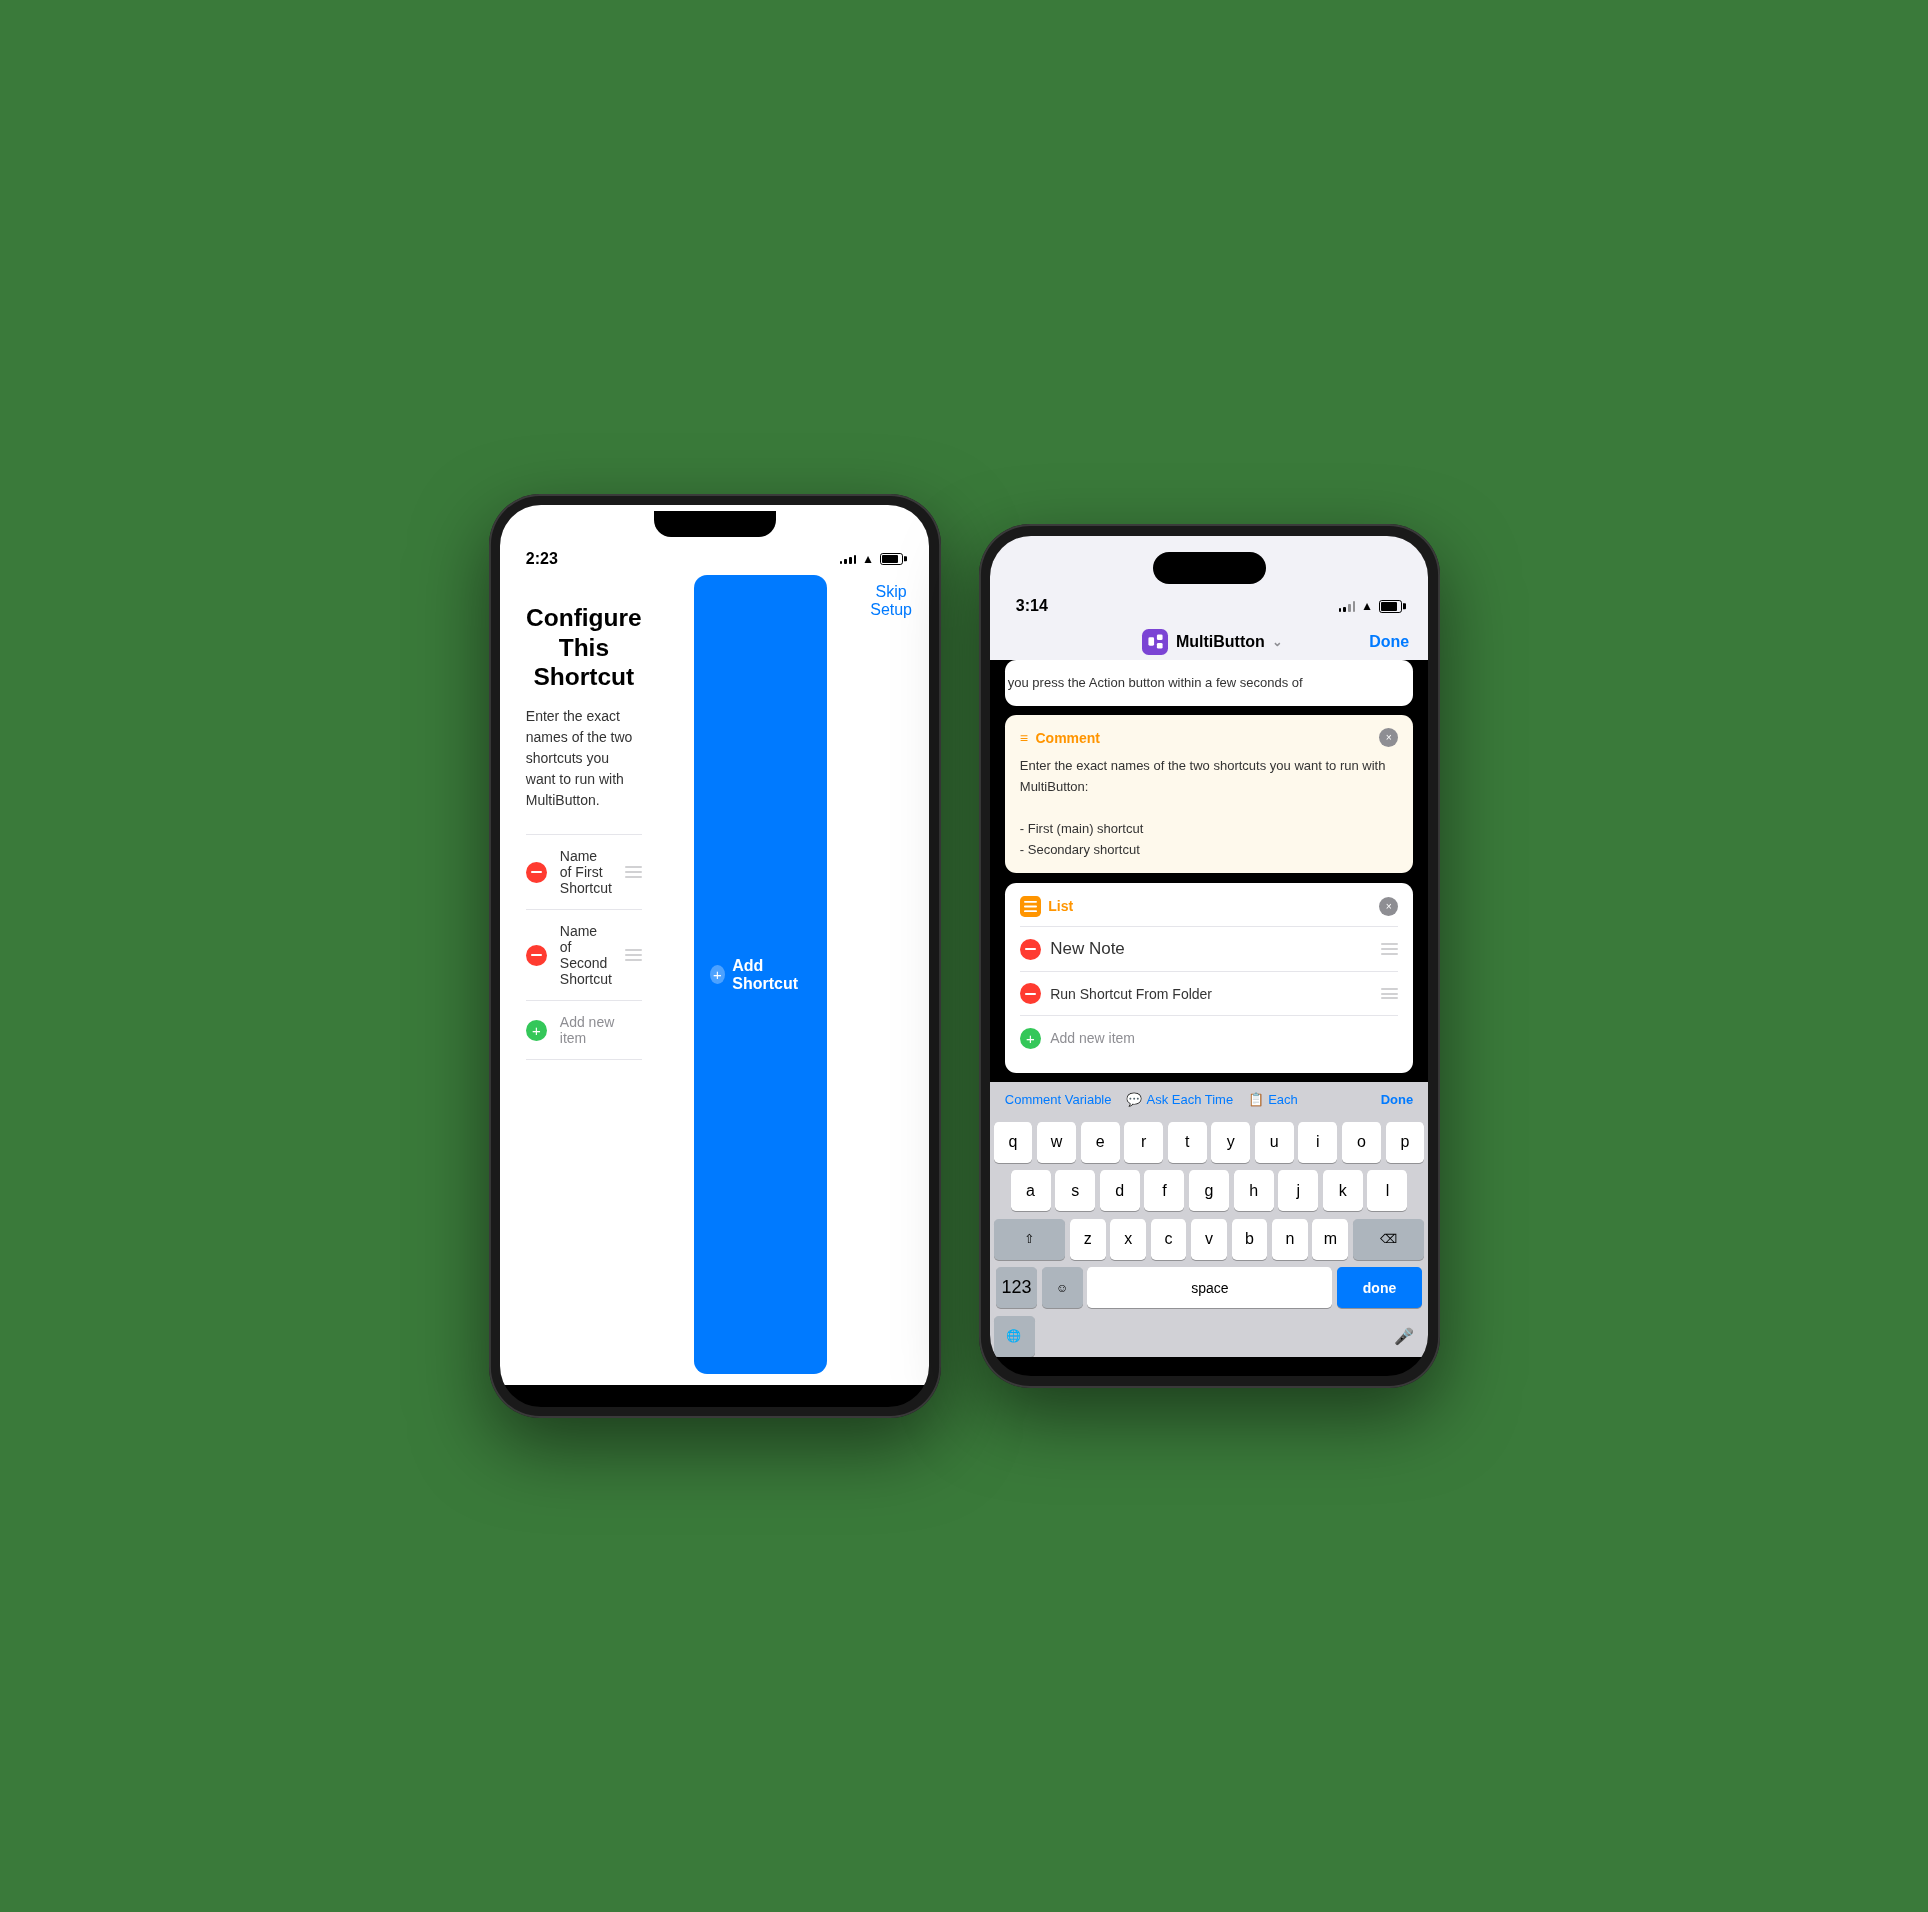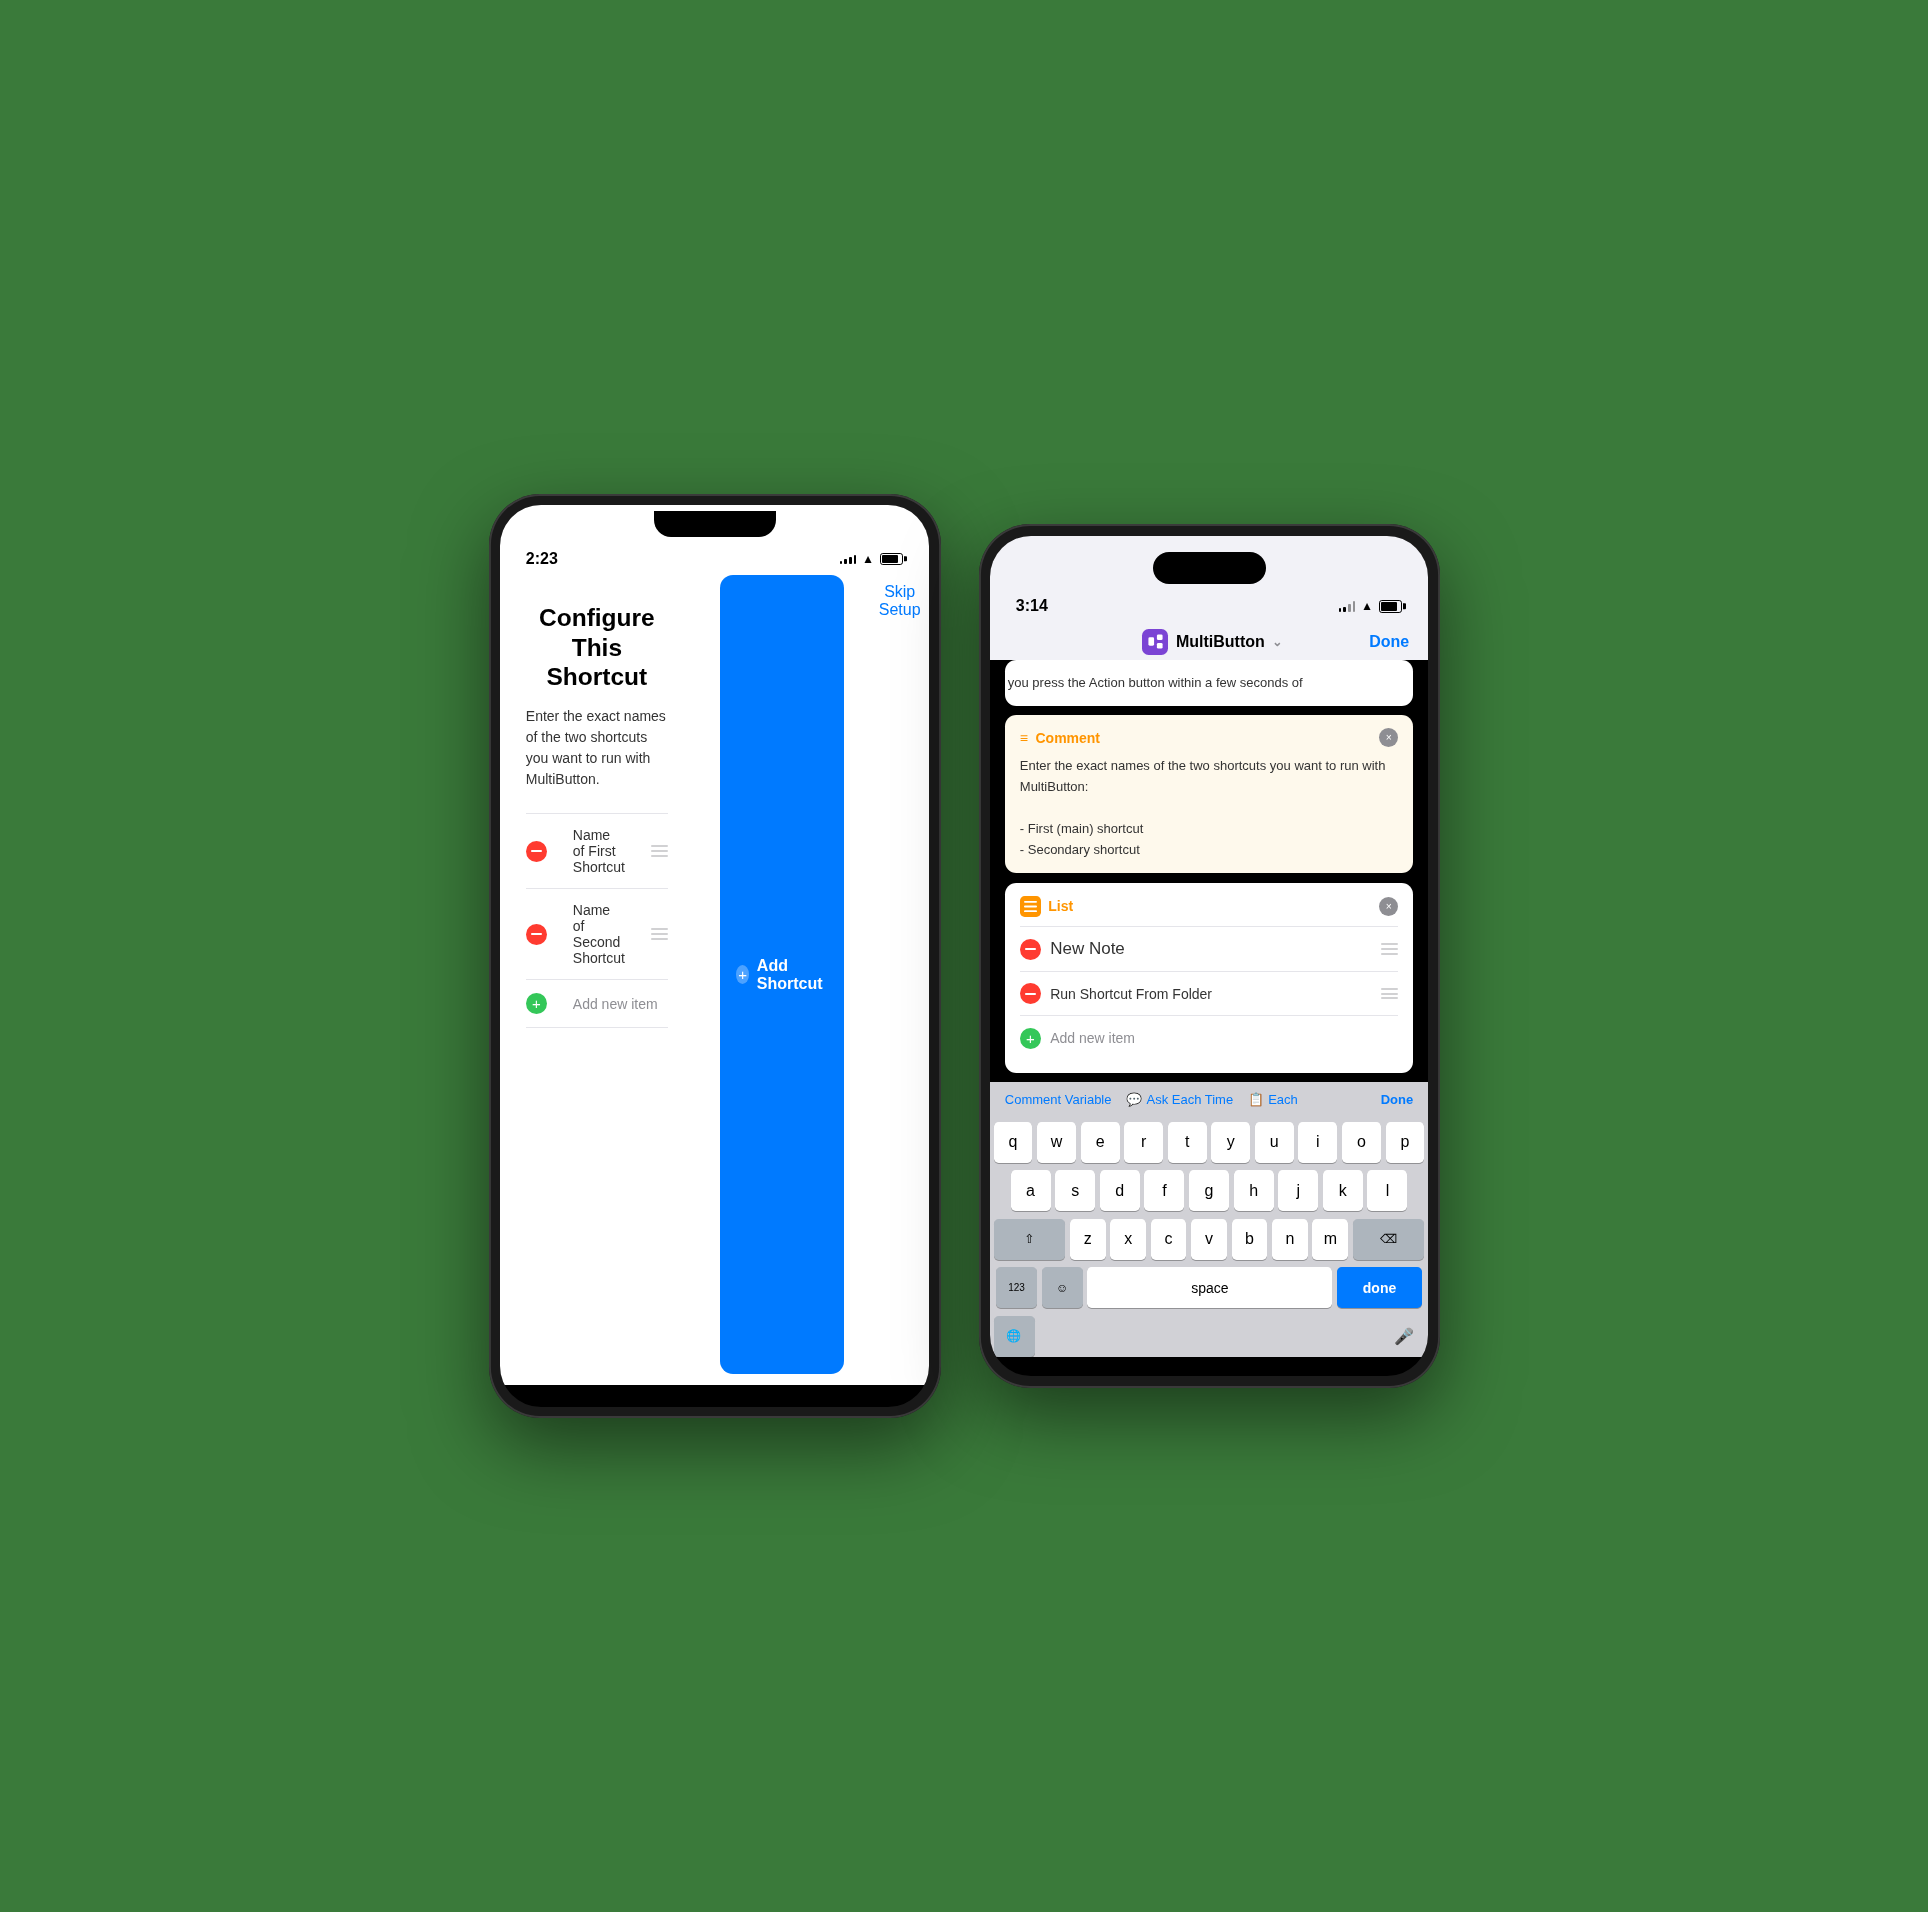--- a/index.html
+++ b/index.html
@@ -131,21 +131,21 @@
 
     .list-container {
       border-top: 0.9px solid #e5e5ea;
     }
 
     .list-item {
       display: flex;
       align-items: center;
       padding: 13px 0;
       border-bottom: 0.9px solid #e5e5ea;
-      gap: 26px;
+      gap: 13px;
     }
 
     .minus-btn {
       width: 21px;
       height: 21px;
       background: #ff3b30;
       border-radius: 50%;
       display: flex;
       align-items: center;
       justify-content: center;
@@ -497,21 +497,21 @@
       background: #007aff;
       color: #fff;
       font-size: 14px;
       font-weight: 600;
       flex: 2;
       max-width: 85px;
     }
 
     .key.num {
       background: #adb5bd;
-      font-size: 10px;
+      font-size: 18px;
     }
 
     .key.emoji {
       background: #adb5bd;
     }
 
     .key.globe {
       background: #adb5bd;
     }
 

